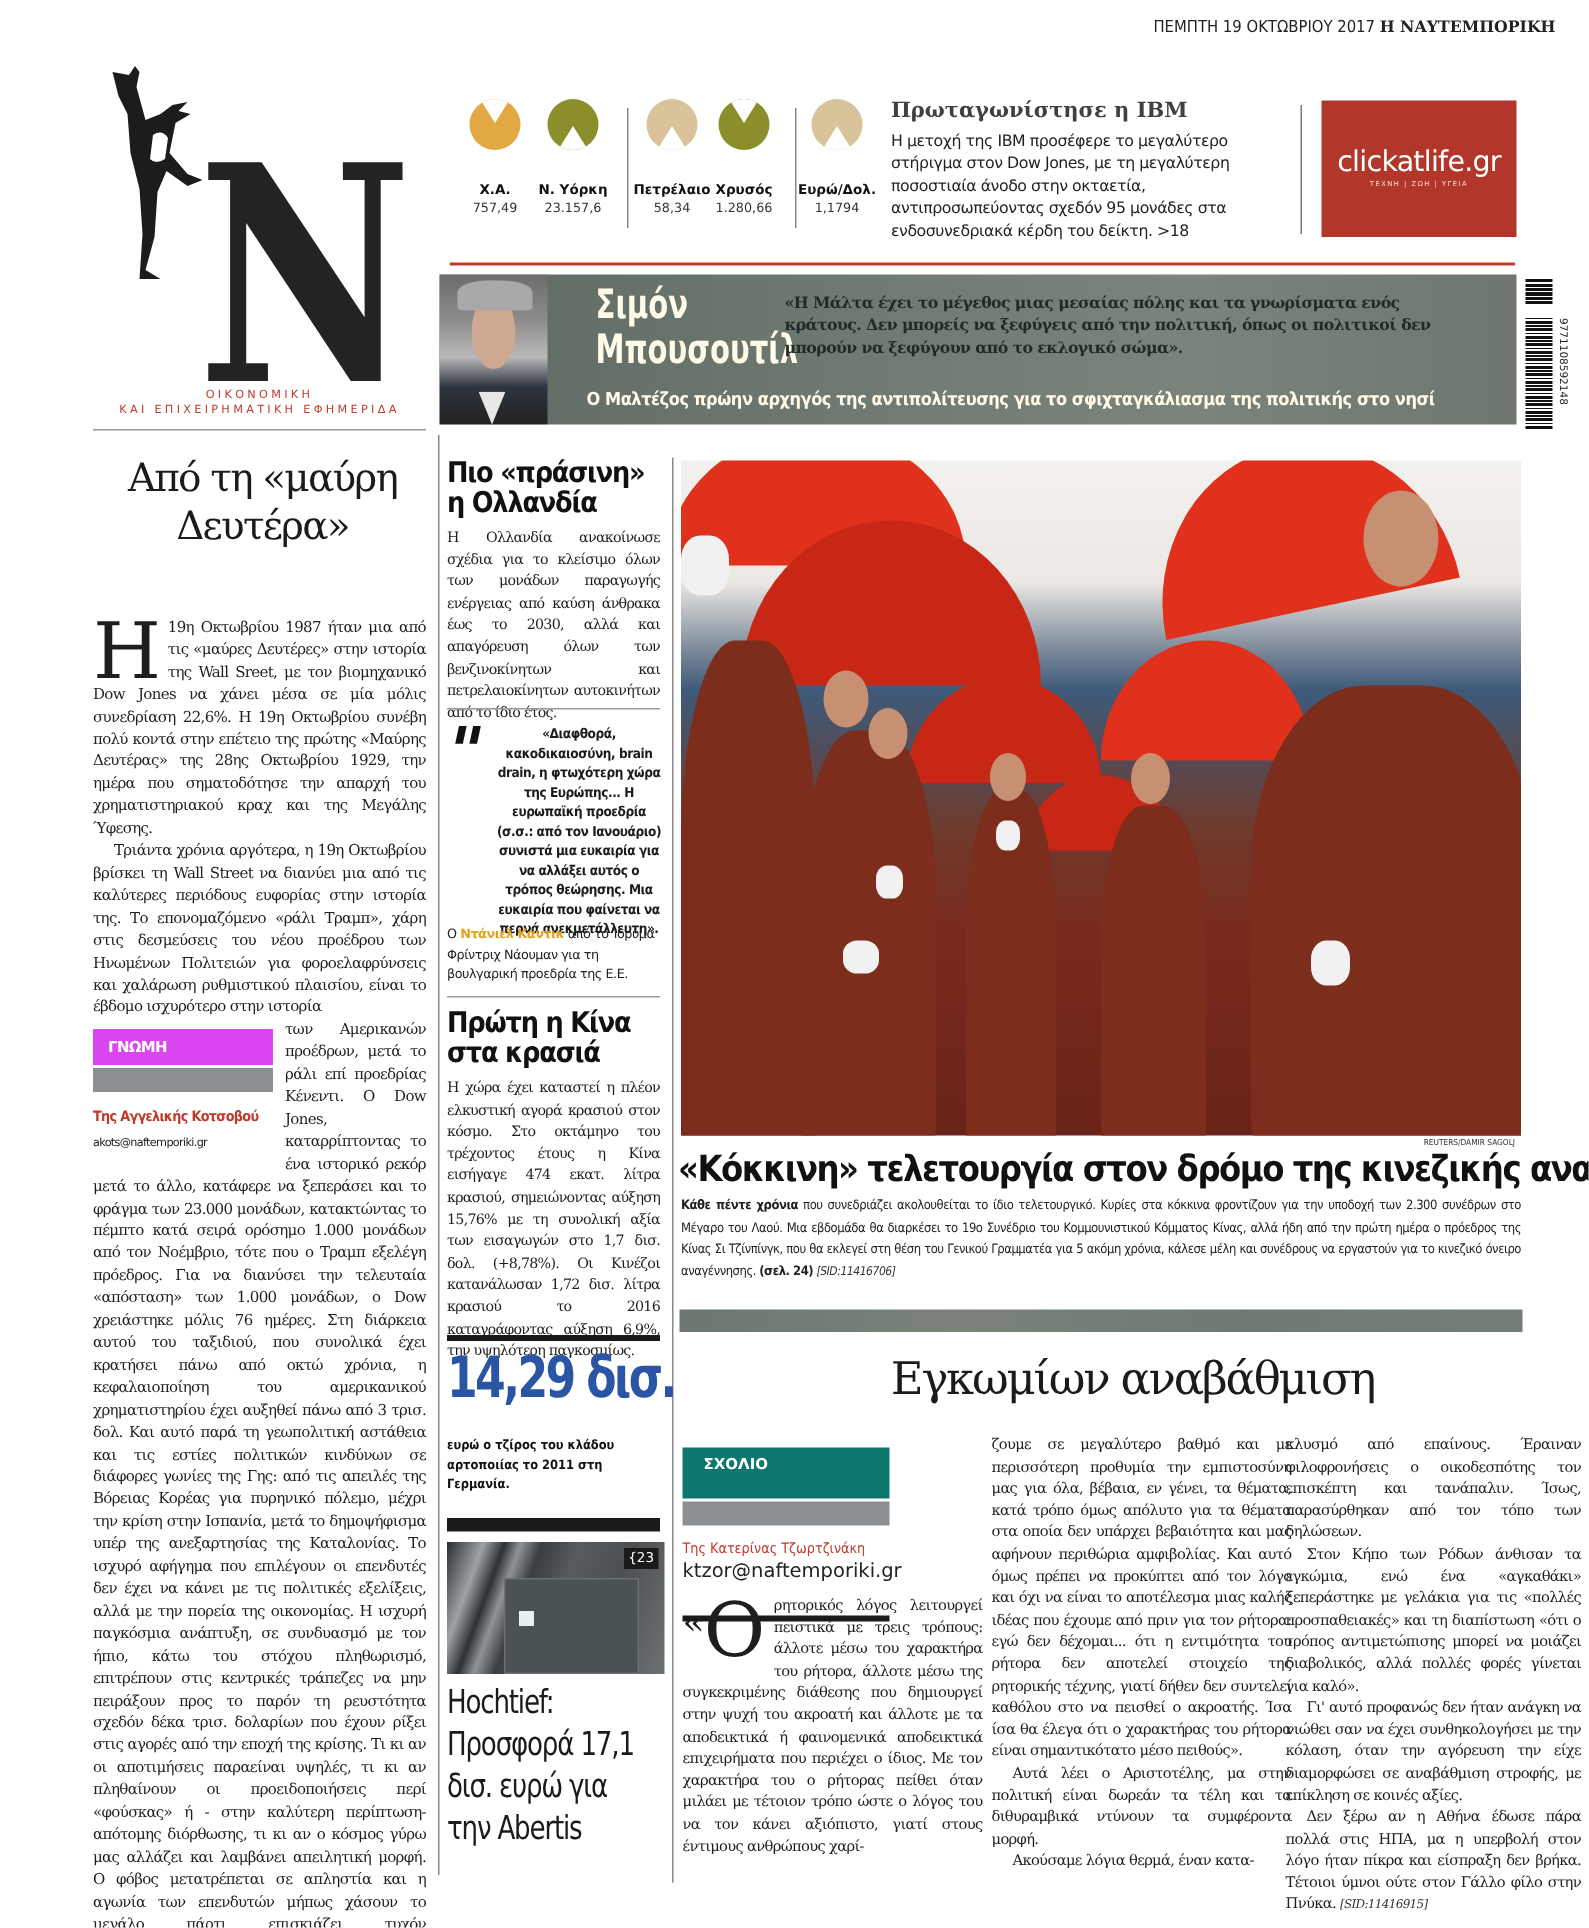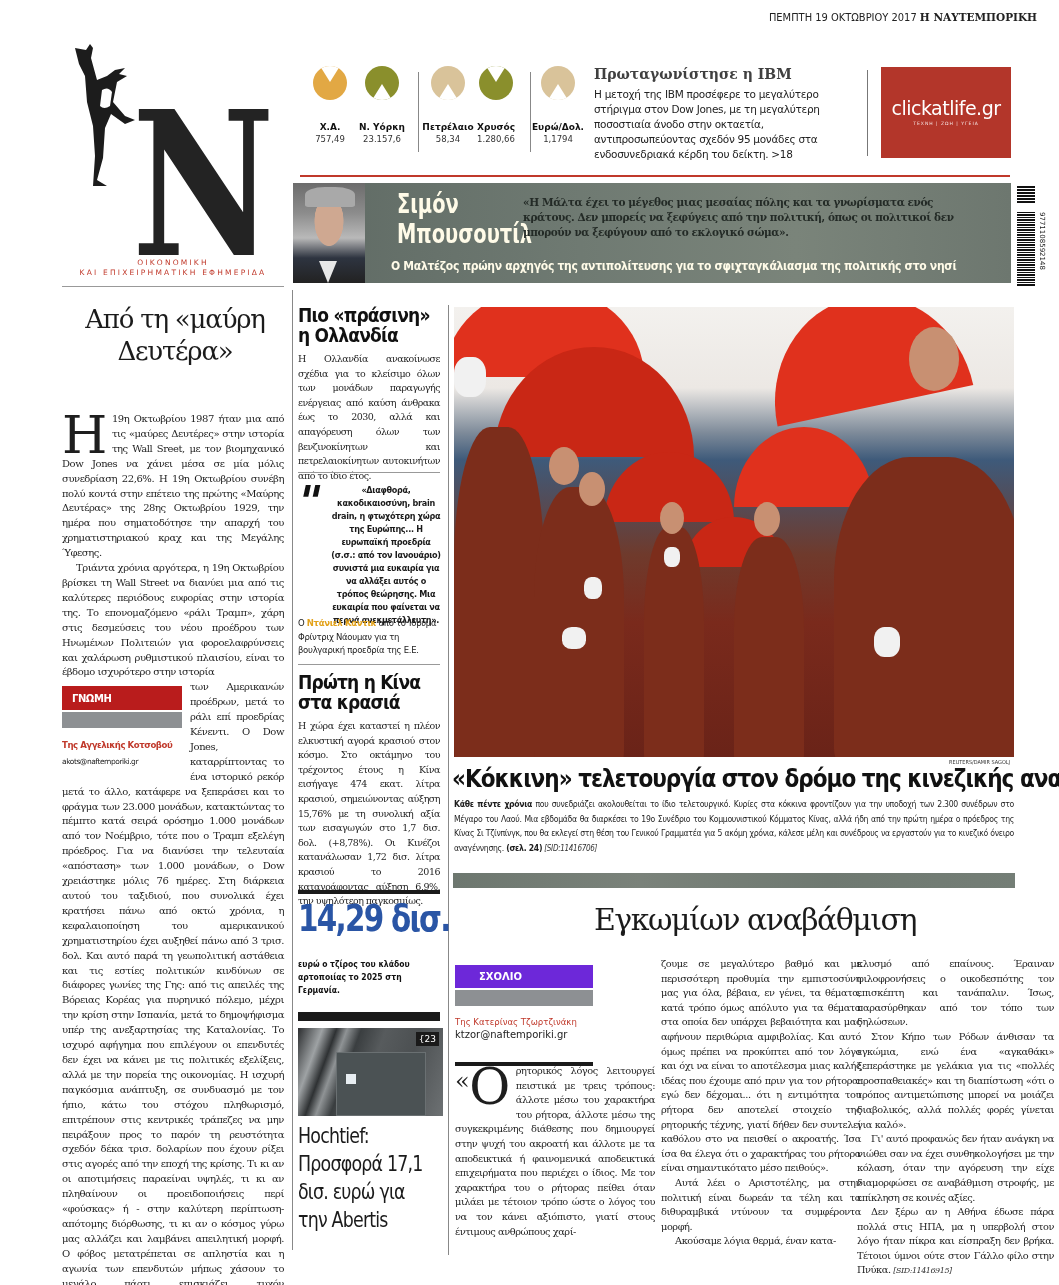--- a/index.html
+++ b/index.html
@@ -49,21 +49,21 @@
   .barcode-num { left: 1036px; top: 212px; width: 10px; height: 74px; font-family: "DejaVu Sans", sans-serif; font-size: 7px; writing-mode: vertical-rl; color: #222; }
 
   
   .lead-title { left: 60px; top: 303px; width: 230px; text-align: center; font-family: "DejaVu Serif", serif; font-size: 26px; line-height: 32px; color: #1b1b1b; letter-spacing: -1.2px; }
   .col-text { font-family: "DejaVu Serif", serif; font-size: 10px; line-height: 14.9px; color: #1e1e1e; text-align: justify; letter-spacing: -0.45px; }
   .lead-body { left: 62px; top: 412px; width: 222px; }
   .dropcap { float: left; font-family: "DejaVu Serif", serif; font-size: 52px; line-height: 42px; margin: 2px 5px 0 0; color: #1e1e1e; }
   .lead-body p { text-indent: 0; }
   .lead-body p + p { text-indent: 14px; }
   .gnomi { float: left; width: 120px; margin: 6px 8px 6px 0; }
-  .gnomi .tag { height: 24px; background: #b91c1c; color: #fff; font-family: "DejaVu Sans", sans-serif; font-weight: bold; font-size: 10px; padding: 6px 0 0 10px; }
+  .gnomi .tag { height: 24px; background: #d946ef; color: #fff; font-family: "DejaVu Sans", sans-serif; font-weight: bold; font-size: 10px; padding: 6px 0 0 10px; }
   .gnomi .gray { height: 16px; background: #8d9093; margin-top: 2px; }
   .gnomi .author { margin-top: 10px; color: #c0392b; font-family: "DejaVu Sans Condensed", "DejaVu Sans", sans-serif; font-weight: bold; font-size: 9.5px; white-space: nowrap; }
   .gnomi .email { font-family: "DejaVu Sans", sans-serif; font-size: 7.5px; color: #222; margin-top: 2px; }
   .sid { font-style: italic; font-size: 8px; color: #333; }
   .vsep1 { left: 292px; top: 290px; width: 1px; height: 960px; background: #888; }
   .vsep2 { left: 448px; top: 305px; width: 1px; height: 950px; background: #888; }
 
   
   .mid { left: 298px; width: 142px; }
   .mid h2 { font-family: "DejaVu Sans Condensed", "DejaVu Sans", sans-serif; font-weight: 900; font-size: 19px; line-height: 20px; color: #111; letter-spacing: -0.8px; }
@@ -91,24 +91,24 @@
   .glove { position: absolute; border-radius: 40%; background: #f1f1f1; }
   .photo-credit { left: 880px; top: 759px; width: 130px; text-align: right; font-family: "DejaVu Sans Condensed", "DejaVu Sans", sans-serif; font-size: 5.5px; color: #333; }
   .photo-headline { left: 452px; top: 767px; width: 580px; font-family: "DejaVu Sans Condensed", "DejaVu Sans", sans-serif; font-weight: 900; font-size: 24px; line-height: 24px; color: #111; letter-spacing: -1px; white-space: nowrap; }
   .photo-caption { left: 454px; top: 797px; width: 560px; font-family: "DejaVu Sans Condensed", "DejaVu Sans", sans-serif; font-size: 8.6px; line-height: 14.5px; color: #1e1e1e; text-align: justify; letter-spacing: -0.3px; }
   .photo-caption b { font-weight: bold; }
   .gray-bar { left: 453px; top: 873px; width: 562px; height: 15px; background: linear-gradient(90deg,#6d776f,#7a827a,#6f7971,#747e76); }
 
   
   .ed-title { left: 455px; top: 900px; width: 600px; text-align: center; font-family: "DejaVu Serif", serif; font-size: 30px; line-height: 40px; color: #1b1b1b; letter-spacing: -1.5px; }
   .scholio { left: 455px; top: 965px; width: 138px; }
-  .scholio .tag { height: 23px; background: #6d28d9; color: #fff; font-family: "DejaVu Sans", sans-serif; font-weight: bold; font-size: 10px; padding: 6px 0 0 24px; }
+  .scholio .tag { height: 34px; background: #0f766e; color: #fff; font-family: "DejaVu Sans", sans-serif; font-weight: bold; font-size: 10px; padding: 6px 0 0 14px; }
   .scholio .gray { height: 16px; background: #8d9093; margin-top: 2px; }
   .scholio .author { margin-top: 10px; color: #c0392b; font-family: "DejaVu Sans Condensed", "DejaVu Sans", sans-serif; font-weight: normal; font-size: 9.5px; white-space: nowrap; }
-  .scholio .email { font-family: "DejaVu Sans", sans-serif; font-size: 10px; color: #222; margin-top: 2px; }
+  .scholio .email { font-family: "DejaVu Sans", sans-serif; font-size: 13px; color: #222; margin-top: 2px; }
   .scholio .rule { height: 4px; background: #1a1a1a; margin-top: 22px; }
   .ed-col { top: 1064px; width: 200px; }
   .ed-col.c1 { left: 455px; }
   .ed-col.c2 { left: 661px; top: 957px; }
   .ed-col.c3 { left: 857px; top: 957px; width: 197px; }
   .ed-col .col-text { font-size: 9.8px; line-height: 14.6px; }
   .ed-dropcap { float: left; font-family: "DejaVu Serif", serif; font-size: 50px; line-height: 42px; margin: 2px 6px 0 0; color: #1e1e1e; }
   .ed-dropcap .gq { font-size: 24px; vertical-align: top; line-height: 30px; }
   .indent { text-indent: 14px; }
 </style>
@@ -221,21 +221,21 @@
   <span class="hl">Ντάνιελ Καντικ</span>
   <span>από το Ίδρυμα Φρίντριχ Νάουμαν για τη βουλγαρική προεδρία της Ε.Ε.</span>
 </div>
 <div class="abs mid-rule" style="top:664px"></div>
 <div class="abs mid" style="top:672px">
   <h2>Πρώτη η Κίνα στα κρασιά</h2>
   <div class="body">Η χώρα έχει καταστεί η πλέον ελκυστική αγορά κρασιού στον κόσμο. Στο οκτάμηνο του τρέχοντος έτους η Κίνα εισήγαγε 474 εκατ. λίτρα κρασιού, σημειώνοντας αύξηση 15,76% με τη συνολική αξία των εισαγωγών στο 1,7 δισ. δολ. (+8,78%). Οι Κινέζοι κατανάλωσαν 1,72 δισ. λίτρα κρασιού το 2016 καταγράφοντας αύξηση 6,9%, την υψηλότερη παγκοσμίως.</div>
 </div>
 <div class="abs mid-rule thick" style="top:890px"></div>
 <div class="abs bignum">14,29 δισ.</div>
-<div class="abs bignum-cap">ευρώ ο τζίρος του κλάδου αρτοποιίας το 2025 στη Γερμανία.</div>
+<div class="abs bignum-cap">ευρώ ο τζίρος του κλάδου αρτοποιίας το 2011 στη Γερμανία.</div>
 <div class="abs mid-rule thick" style="top:1012px;height:9px"></div>
 <div class="abs hoch-photo">
   <div class="sign"></div>
   <div class="logo"></div>
   <div class="pg">{23</div>
 </div>
 <div class="abs hoch-title">Hochtief: Προσφορά 17,1 δισ. ευρώ για την Abertis</div>
 
 <div class="abs photo">
   <div class="umb" style="left:-10px;top:-20px;width:200px;height:90px"></div>

